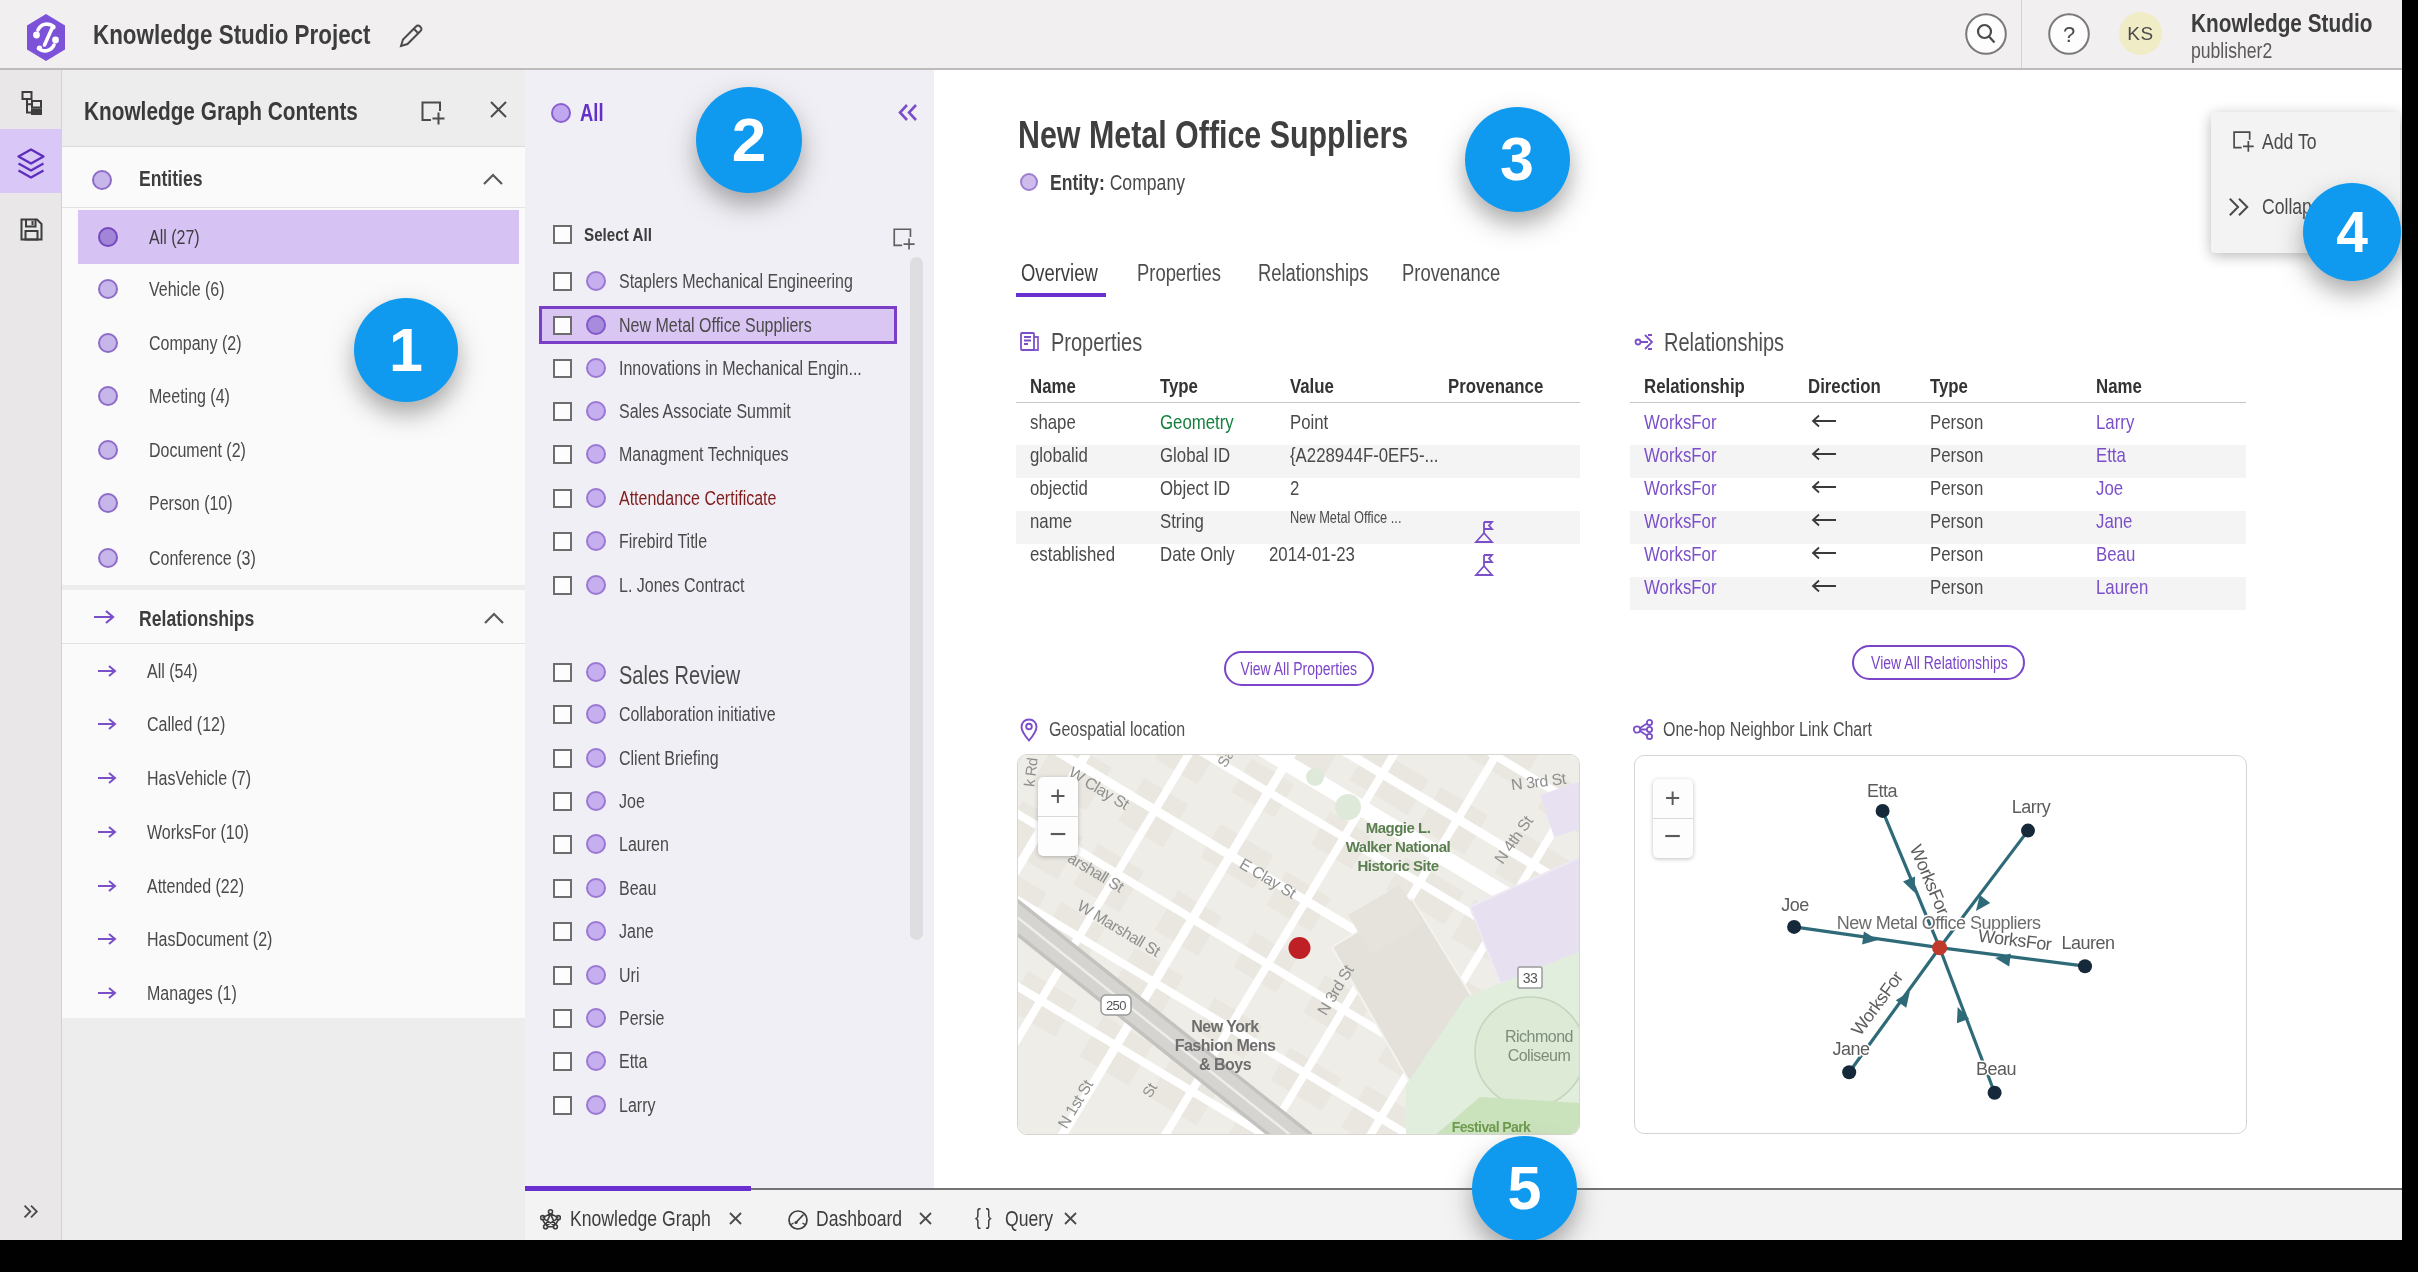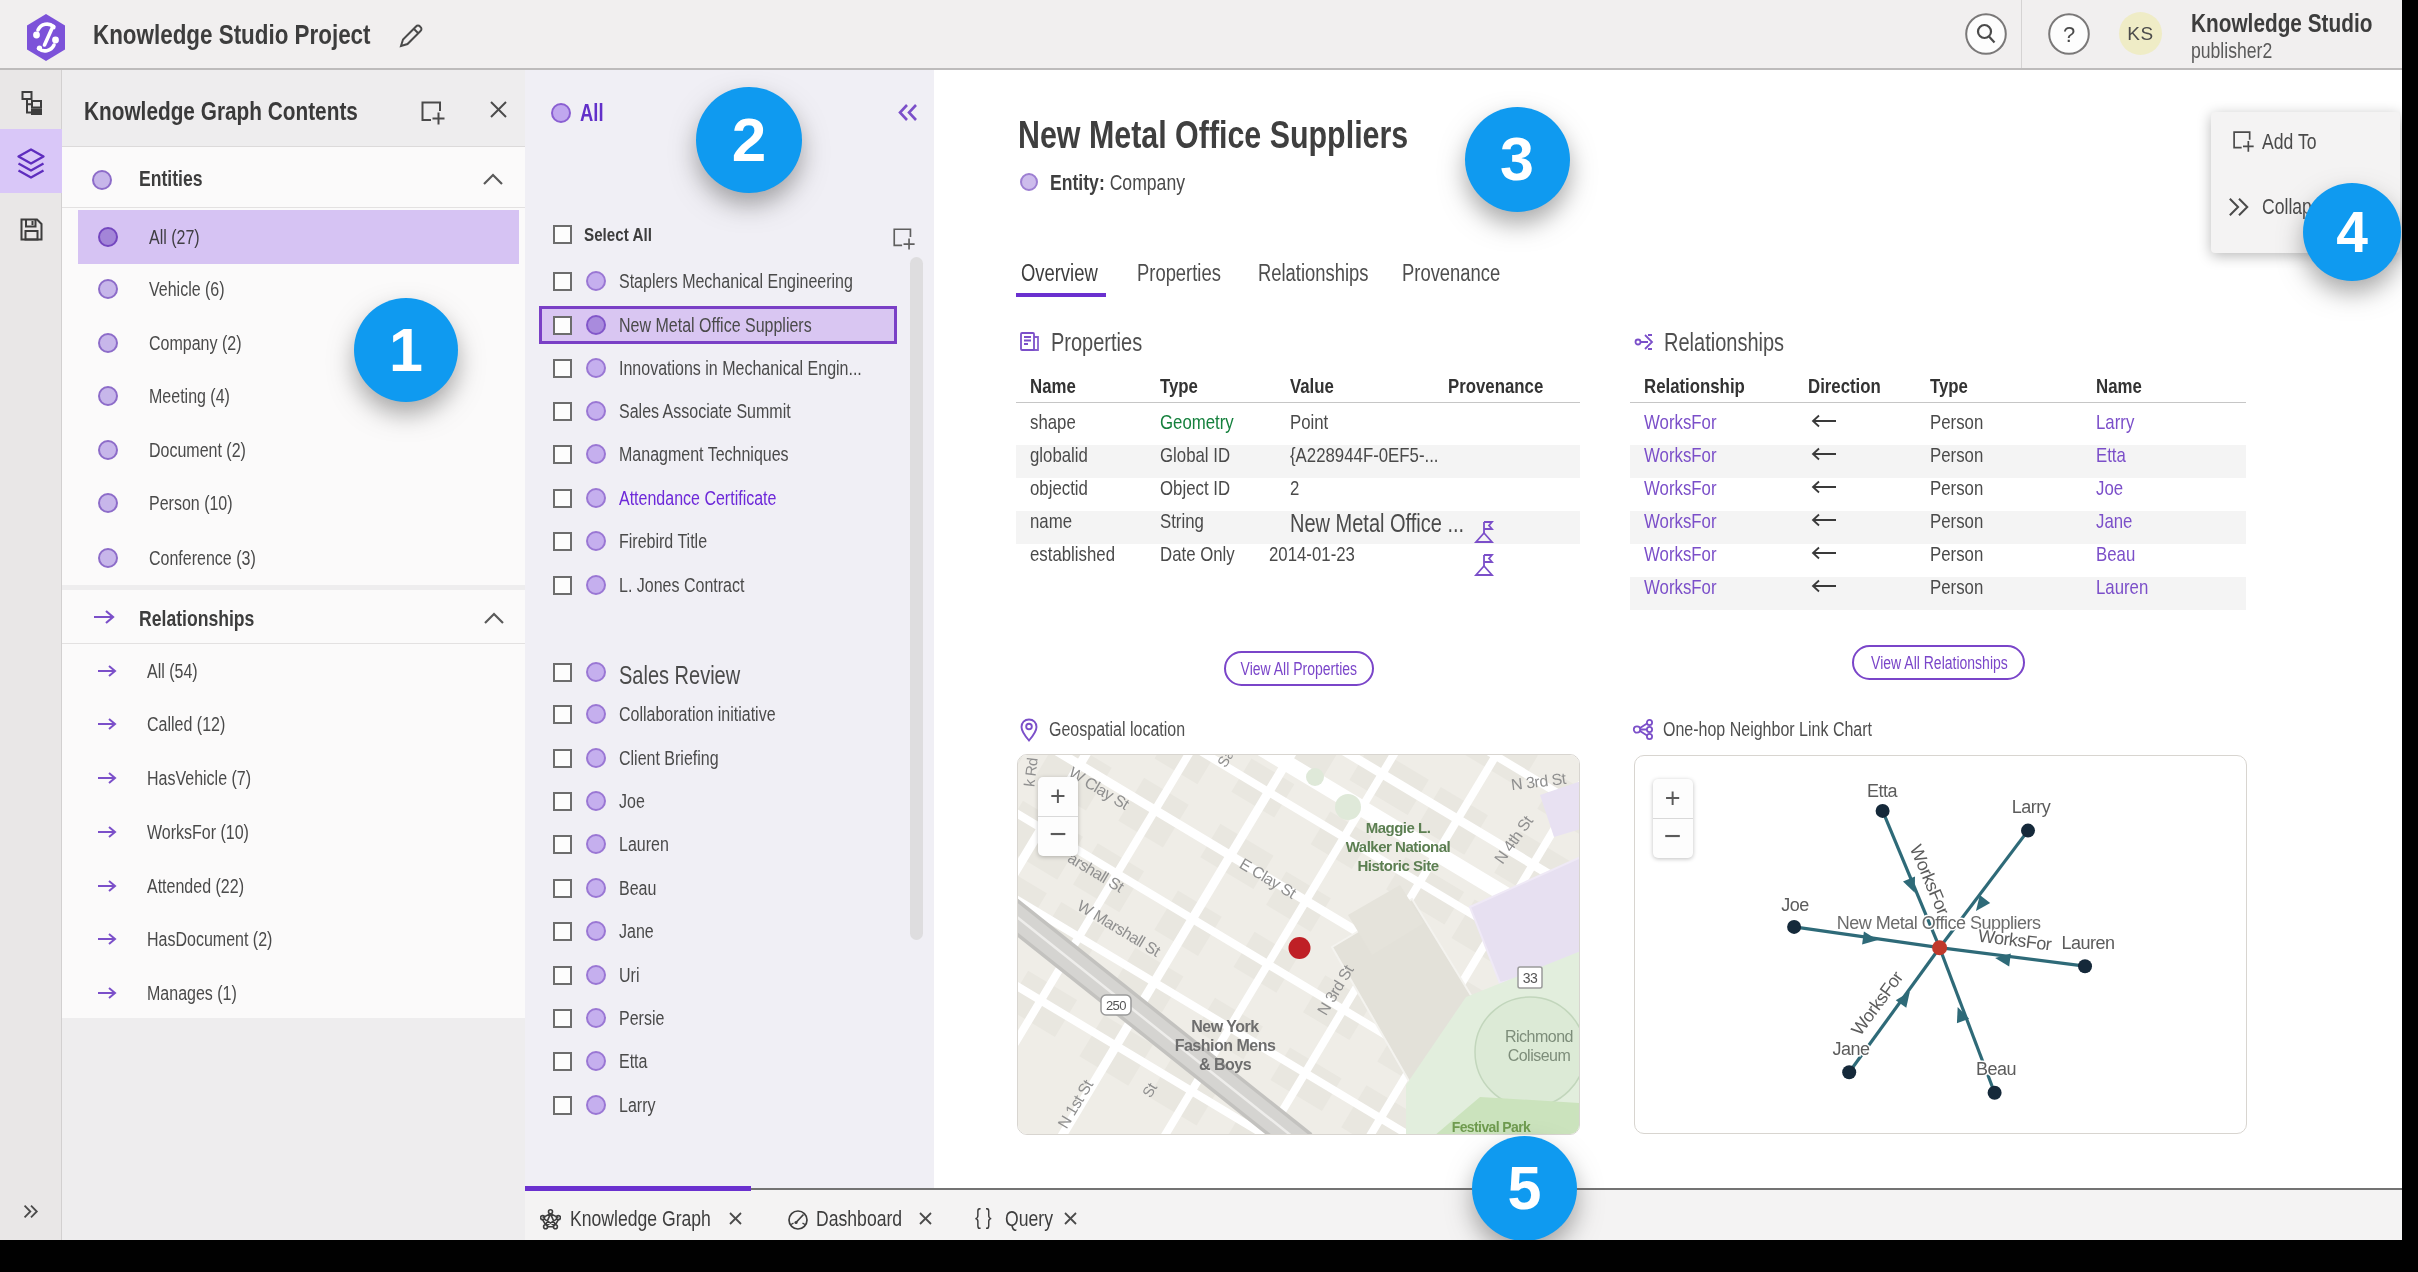--- a/index.html
+++ b/index.html
@@ -214,21 +214,21 @@
   <div class="abs" style="left:94px;top:10px;font-size:20px;color:#4a4a4a"><span class="sx">Sales Associate Summit</span></div>
 </div>
 <div class="abs" style="left:0;top:363px;width:386px;height:43px">
   <div class="cb" style="left:28px;top:12px"></div>
   <div class="p2circ" style="left:60.8px;top:11px"></div>
   <div class="abs" style="left:94px;top:10px;font-size:20px;color:#4a4a4a"><span class="sx">Managment Techniques</span></div>
 </div>
 <div class="abs" style="left:0;top:407px;width:386px;height:43px">
   <div class="cb" style="left:28px;top:12px"></div>
   <div class="p2circ" style="left:60.8px;top:11px"></div>
-  <div class="abs" style="left:94px;top:10px;font-size:20px;color:#6d28d9"><span class="sx">Attendance Certificate</span></div>
+  <div class="abs" style="left:94px;top:10px;font-size:20px;color:#7f1d1d"><span class="sx">Attendance Certificate</span></div>
 </div>
 <div class="abs" style="left:0;top:450px;width:386px;height:43px">
   <div class="cb" style="left:28px;top:12px"></div>
   <div class="p2circ" style="left:60.8px;top:11px"></div>
   <div class="abs" style="left:94px;top:10px;font-size:20px;color:#4a4a4a"><span class="sx">Firebird Title</span></div>
 </div>
 <div class="abs" style="left:0;top:494px;width:386px;height:43px">
   <div class="cb" style="left:28px;top:12px"></div>
   <div class="p2circ" style="left:60.8px;top:11px"></div>
   <div class="abs" style="left:94px;top:10px;font-size:20px;color:#4a4a4a"><span class="sx">L. Jones Contract</span></div>
@@ -317,21 +317,21 @@
 <div class="abs" style="left:82px;top:374.5px;width:564px;height:33px;background:#f4f4f4"></div>
 <div class="abs" style="left:96px;top:372.5px;font-size:21px;color:#4a4a4a"><span class="sx">globalid</span></div>
 <div class="abs" style="left:225.5px;top:372.5px;font-size:21px;color:#4a4a4a"><span class="sx">Global ID</span></div>
 <div class="abs" style="left:356px;top:372.5px;font-size:21px;color:#4a4a4a"><span class="sx">{A228944F-0EF5-...</span></div>
 <div class="abs" style="left:96px;top:405.5px;font-size:21px;color:#4a4a4a"><span class="sx">objectid</span></div>
 <div class="abs" style="left:225.5px;top:405.5px;font-size:21px;color:#4a4a4a"><span class="sx">Object ID</span></div>
 <div class="abs" style="left:356px;top:405.5px;font-size:21px;color:#4a4a4a"><span class="sx">2</span></div>
 <div class="abs" style="left:82px;top:440.5px;width:564px;height:33px;background:#f4f4f4"></div>
 <div class="abs" style="left:96px;top:438.5px;font-size:21px;color:#4a4a4a"><span class="sx">name</span></div>
 <div class="abs" style="left:225.5px;top:438.5px;font-size:21px;color:#4a4a4a"><span class="sx">String</span></div>
-<div class="abs" style="left:356px;top:438.5px;font-size:25px;color:#4a4a4a"><span class="sx">New Metal Office ...</span></div>
+<div class="abs" style="left:356px;top:438.5px;font-size:16px;color:#4a4a4a"><span class="sx">New Metal Office ...</span></div>
 <svg class="ico" style="left:539px;top:449.5px" width="22" height="24" viewBox="0 0 22 24">
       <g stroke="#7b4fc9" stroke-width="1.8" fill="none">
         <path d="M11,2 V14 M11,2 H19 L16,5.5 L19,9 H11"></path>
         <path d="M11,13 L3,22 H19 L11,13 Z"></path>
       </g>
     </svg>
 <div class="abs" style="left:96px;top:471.5px;font-size:21px;color:#4a4a4a"><span class="sx">established</span></div>
 <div class="abs" style="left:225.5px;top:471.5px;font-size:21px;color:#4a4a4a"><span class="sx">Date Only</span></div>
 <div class="abs" style="left:335px;top:471.5px;font-size:21px;color:#4a4a4a"><span class="sx">2014-01-23</span></div>
 <svg class="ico" style="left:539px;top:482.5px" width="22" height="24" viewBox="0 0 22 24">

